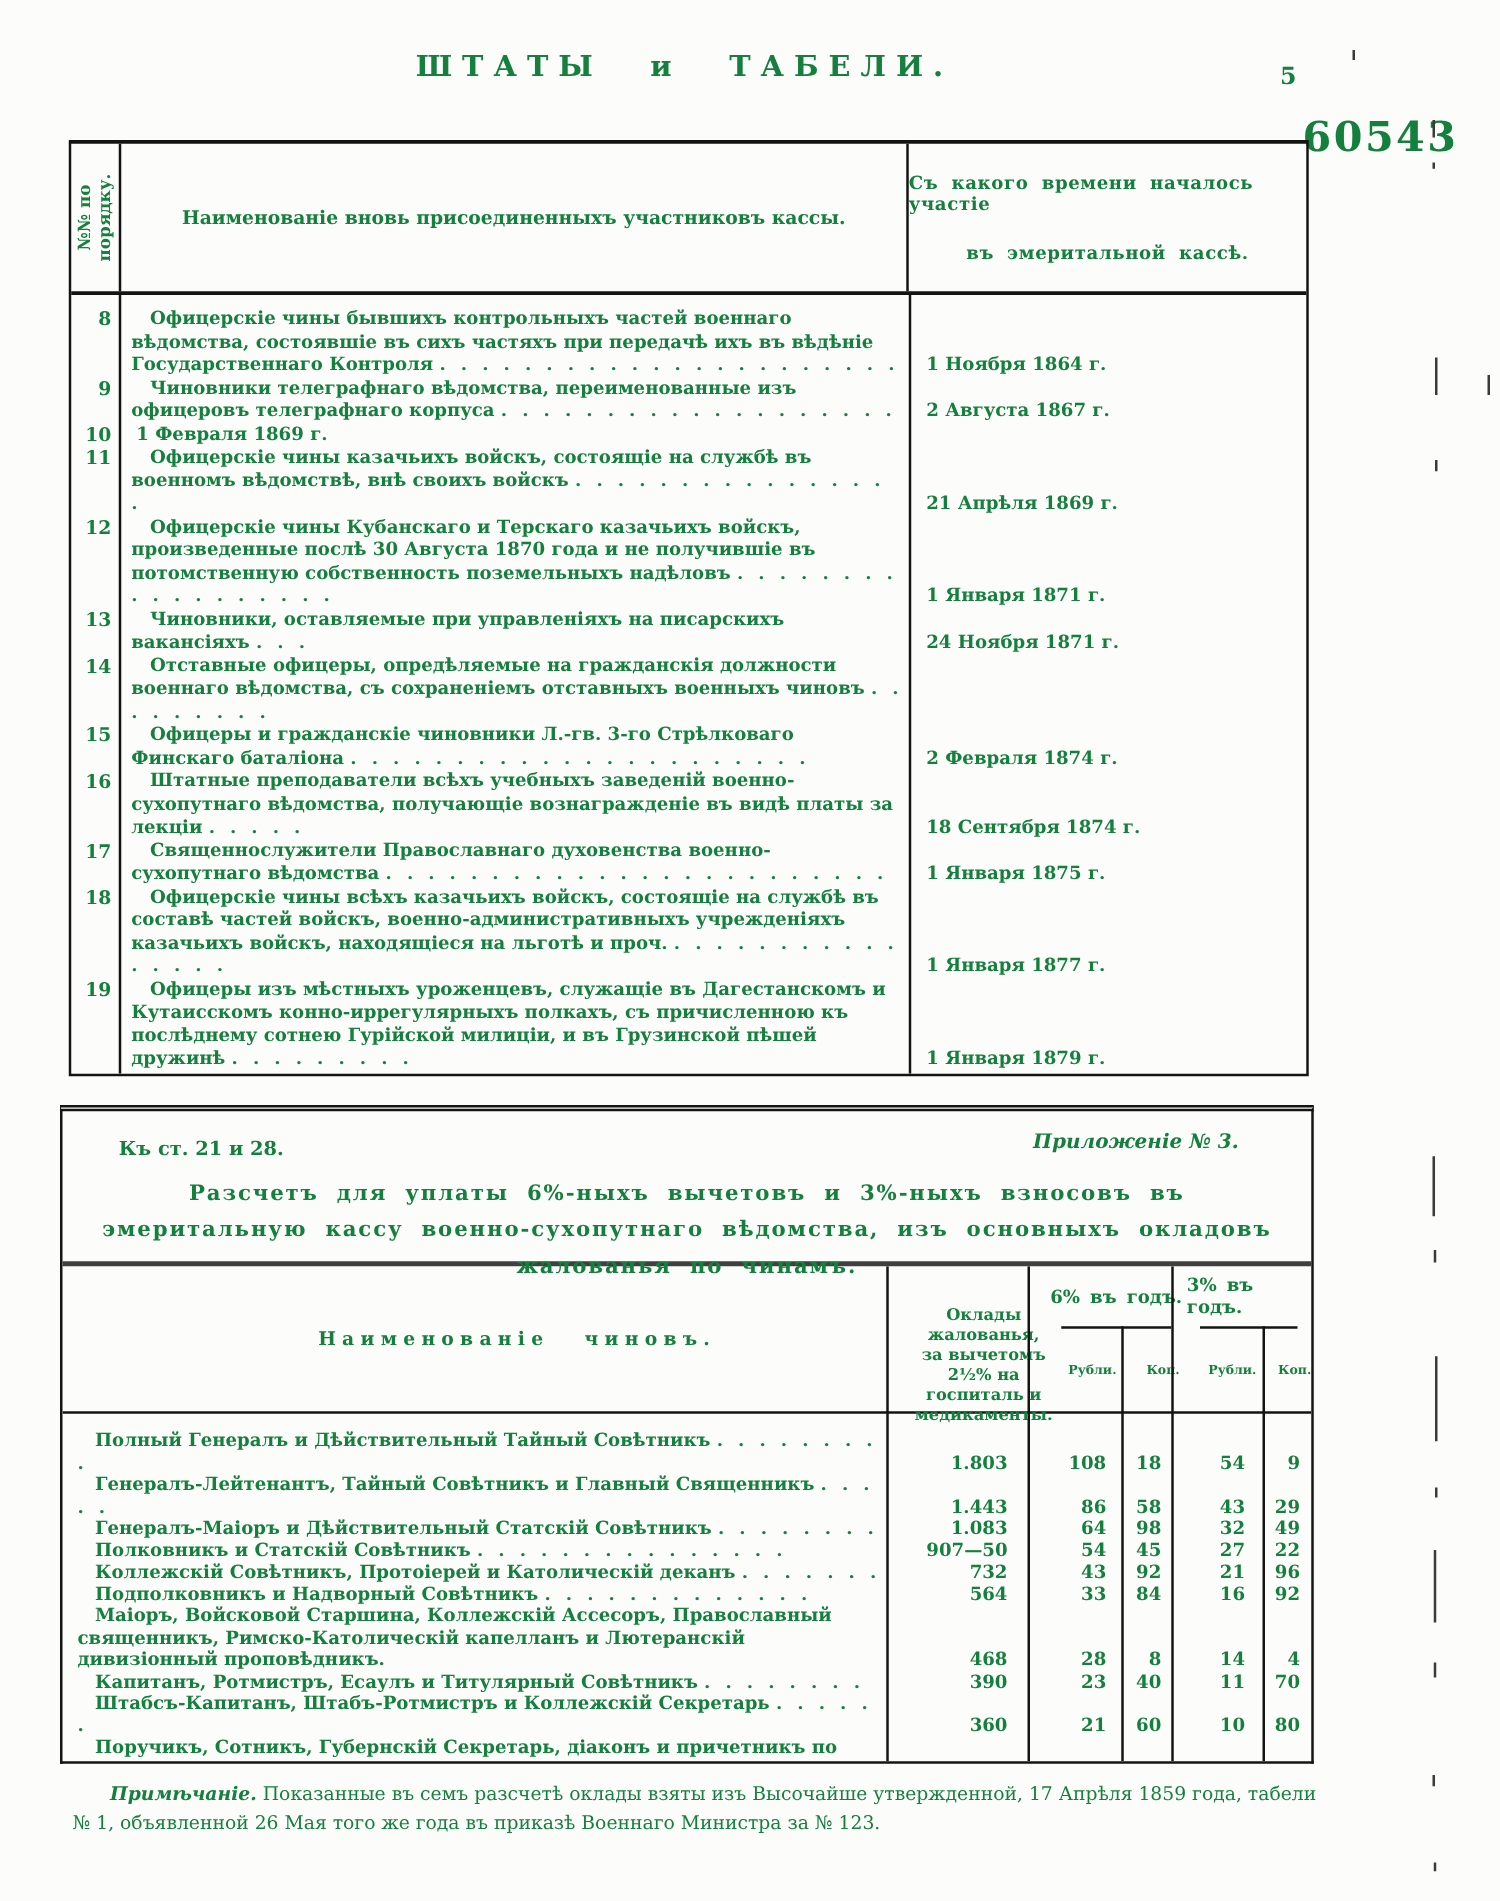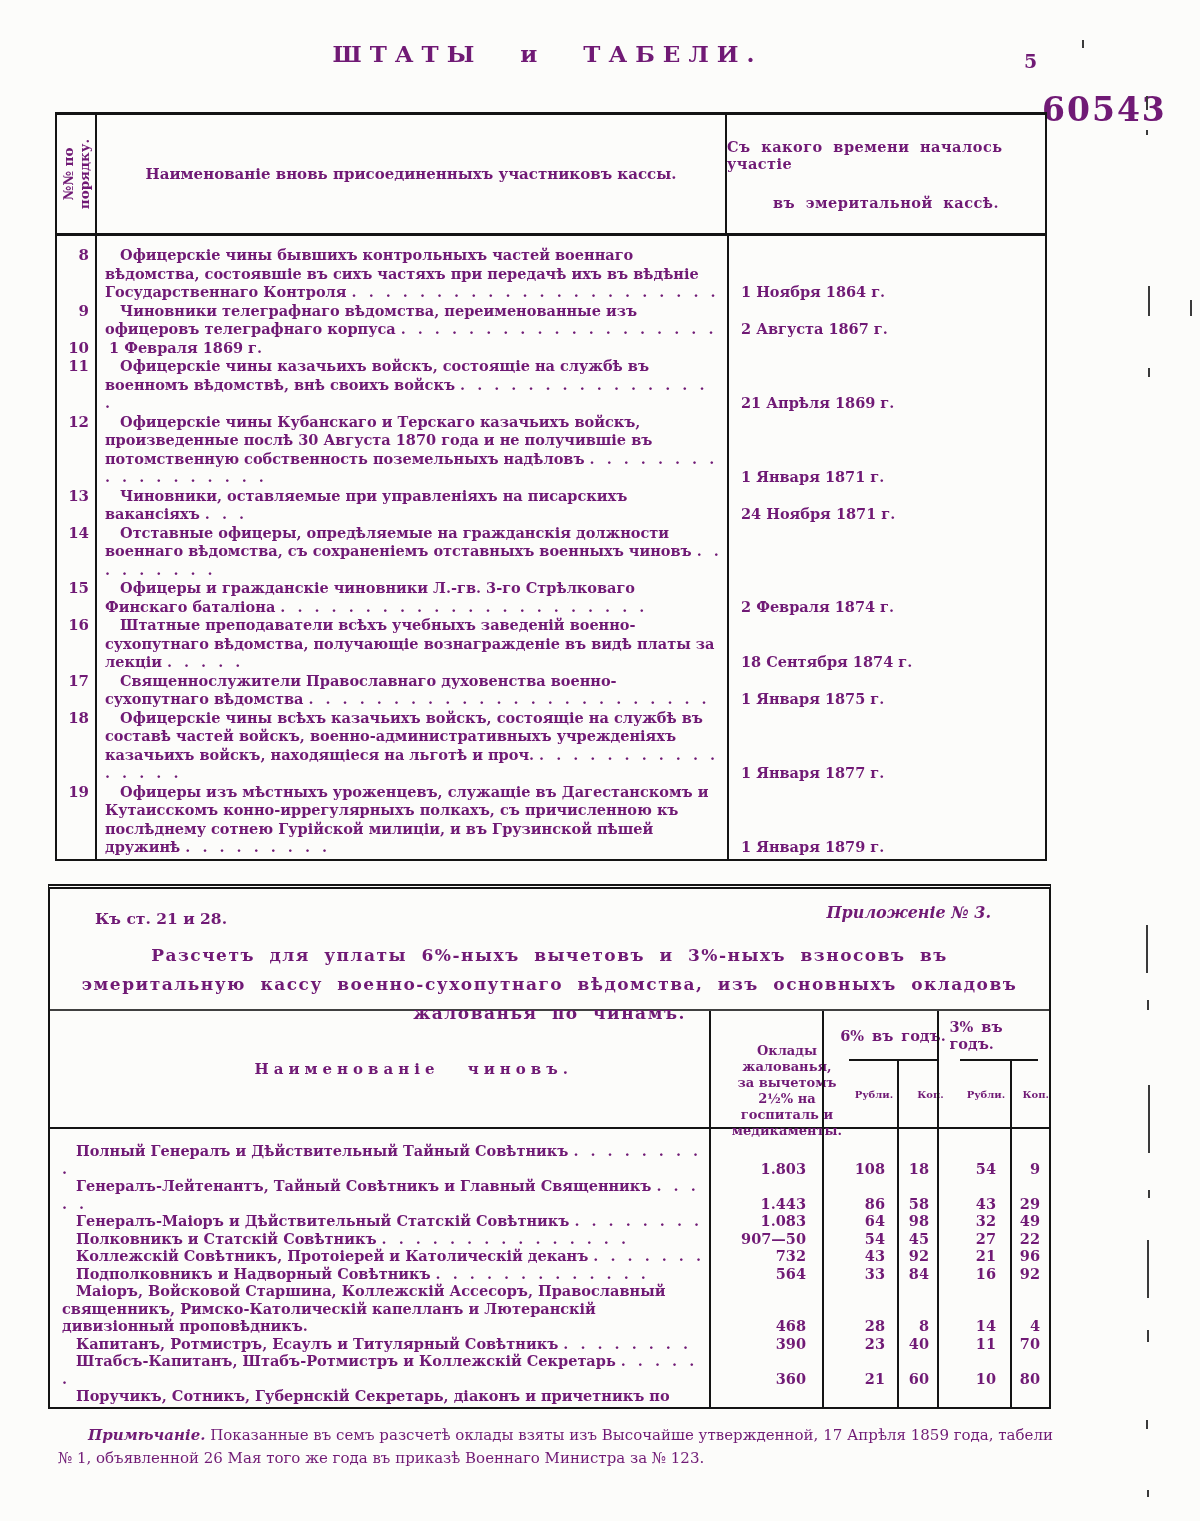--- a/index.html
+++ b/index.html
@@ -1,18 +1,18 @@
 <!DOCTYPE html>
 <html><head>
 <meta charset="utf-8">
 <style>
   html,body{margin:0;padding:0;}
   body{width:1200px;height:1521px;background:#ffffff;}
   #page{position:relative;width:1200px;height:1521px;background:#fcfcfa;
-        font-family:"DejaVu Serif","Liberation Serif",serif;color:#701a75;overflow:hidden;}
+        font-family:"DejaVu Serif","Liberation Serif",serif;color:#15803d;overflow:hidden;}
 
   
   .main-title{position:absolute;top:40px;left:55px;width:985px;text-align:center;
               font-size:23px;font-weight:bold;letter-spacing:8px;word-spacing:22px;}
   .page-num{position:absolute;top:50px;left:1024px;font-size:19px;font-weight:bold;}
   .stamp{position:absolute;top:90px;left:1042px;font-size:33px;font-weight:bold;letter-spacing:2px;}
 
   
   .t1{position:absolute;left:55px;top:112px;width:988px;border:2px solid #141414;border-top-width:3px;background:transparent;}
   .t1-head{display:flex;height:118px;border-bottom:3px solid #141414;}
@@ -30,21 +30,21 @@
   .t1-rows{position:relative;padding-top:10px;}
   .t1-row{display:grid;grid-template-columns:38px 632px 1fr;}
   .t1-no{font-size:15px;font-weight:bold;text-align:right;padding-right:6px;line-height:18.5px;}
   .t1-nm{font-size:14.5px;font-weight:bold;line-height:18.5px;padding:0 8px 0 10px;text-indent:15px;box-sizing:border-box;}
   .t1-dt{display:flex;align-items:flex-end;padding-left:14px;padding-right:8px;
          font-size:14.5px;font-weight:bold;line-height:18.5px;box-sizing:border-box;}
   .dots{word-spacing:7px;padding-left:5px;}
 
   
   .t2{position:absolute;left:48px;top:884px;width:999px;border:2px solid #141414;border-top:5px double #141414;}
-  .t2-head{position:relative;height:120px;border-bottom:2px solid #404040;}
+  .t2-head{position:relative;height:120px;border-bottom:4px solid #404040;}
   .ref-left{position:absolute;left:45px;top:20px;font-size:15.5px;font-weight:bold;}
   .ref-right{position:absolute;right:58px;top:14px;font-size:16px;font-weight:bold;font-style:italic;}
   .t2-title{position:absolute;top:52px;left:30px;right:30px;text-align:center;
             font-size:17px;font-weight:bold;letter-spacing:1.5px;word-spacing:7px;line-height:29px;}
   .t2-grid{position:relative;height:396px;overflow:hidden;}
   .t2-vl1{left:659px}.t2-vl2{left:772px}.t2-vl3{left:887px}
   .vl.sub{top:48px}.t2-vl-s1{left:847px}.t2-vl-s2{left:960px}
   .t2-cols{display:flex;height:116px;border-bottom:2px solid #141414;}
   .c-name{width:659px;display:flex;align-items:center;justify-content:center;padding-left:40px;}
   .c-name div{font-size:15px;font-weight:bold;letter-spacing:5px;word-spacing:18px;}

